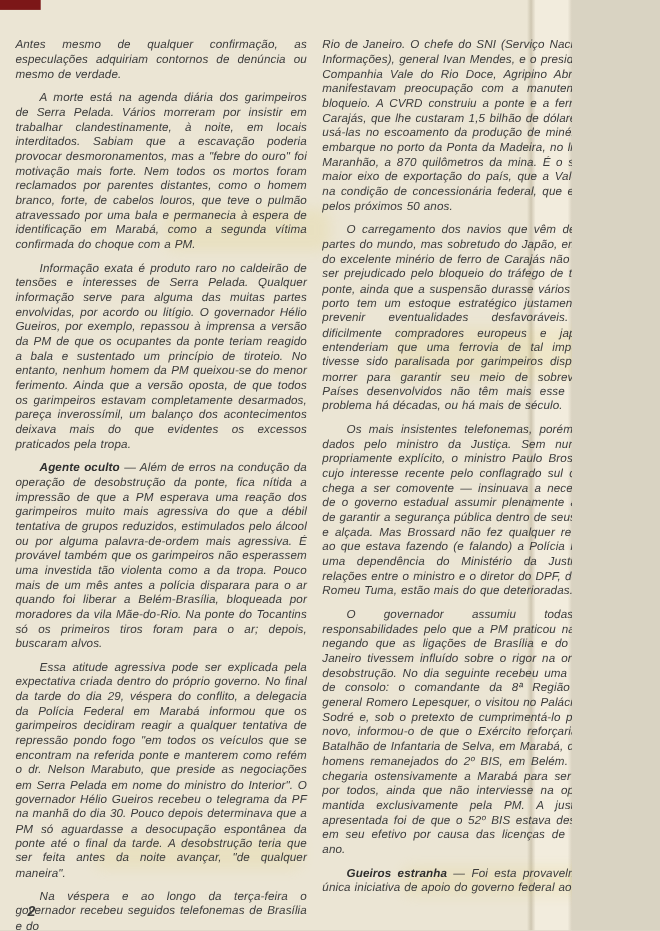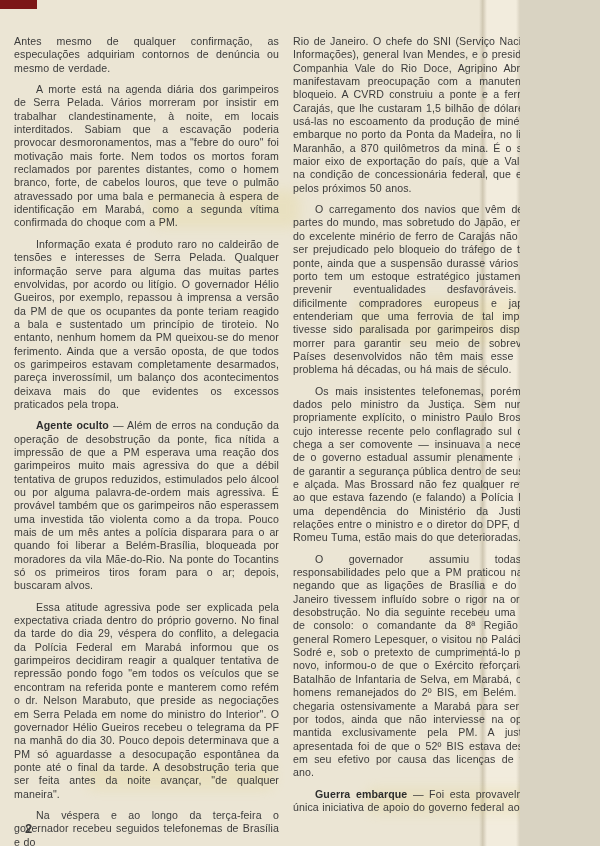--- a/index.html
+++ b/index.html
@@ -7,20 +7,21 @@
     padding: 0;
     background: #d9d3c2;
   }
   .page {
     position: relative;
     width: 520px;
     height: 846px;
     background: #ebe5d4;
     overflow: hidden;
     font-family: "Liberation Sans", "DejaVu Sans", sans-serif;
+    font-style: italic;
   }
   
   .edge-strip {
     position: absolute;
     top: 0; right: 0;
     width: 37px; height: 846px;
     background: #f2ecdd;
   }
   .edge-crease {
     position: absolute;
@@ -105,18 +106,18 @@
         <p class="para indent">Informação exata é produto raro no caldeirão de tensões e interesses de Serra Pelada. Qualquer informação serve para alguma das muitas partes envolvidas, por acordo ou litígio. O governador Hélio Gueiros, por exemplo, repassou à imprensa a versão da PM de que os ocupantes da ponte teriam reagido a bala e sustentado um princípio de tiroteio. No entanto, nenhum homem da PM queixou-se do menor ferimento. Ainda que a versão oposta, de que todos os garimpeiros estavam completamente desarmados, pareça inverossímil, um balanço dos acontecimentos deixava mais do que evidentes os excessos praticados pela tropa.</p>
         <p class="para indent"><strong>Agente oculto</strong> — Além de erros na condução da operação de desobstrução da ponte, fica nítida a impressão de que a PM esperava uma reação dos garimpeiros muito mais agressiva do que a débil tentativa de grupos reduzidos, estimulados pelo álcool ou por alguma palavra-de-ordem mais agressiva. É provável também que os garimpeiros não esperassem uma investida tão violenta como a da tropa. Pouco mais de um mês antes a polícia disparara para o ar quando foi liberar a Belém-Brasília, bloqueada por moradores da vila Mãe-do-Rio. Na ponte do Tocantins só os primeiros tiros foram para o ar; depois, buscaram alvos.</p>
         <p class="para indent">Essa atitude agressiva pode ser explicada pela expectativa criada dentro do próprio governo. No final da tarde do dia 29, véspera do conflito, a delegacia da Polícia Federal em Marabá informou que os garimpeiros decidiram reagir a qualquer tentativa de repressão pondo fogo "em todos os veículos que se encontram na referida ponte e manterem como refém o dr. Nelson Marabuto, que preside as negociações em Serra Pelada em nome do ministro do Interior". O governador Hélio Gueiros recebeu o telegrama da PF na manhã do dia 30. Pouco depois determinava que a PM só aguardasse a desocupação espontânea da ponte até o final da tarde. A desobstrução teria que ser feita antes da noite avançar, "de qualquer maneira".</p>
         <p class="para indent">Na véspera e ao longo da terça-feira o governador recebeu seguidos telefonemas de Brasília e do</p>
       </div>
     <div class="col" id="col-right">
         <p class="para">Rio de Janeiro. O chefe do SNI (Serviço Nacional de Informações), general Ivan Mendes, e o presidente da Companhia Vale do Rio Doce, Agripino Abranches, manifestavam preocupação com a manutenção do bloqueio. A CVRD construiu a ponte e a ferrovia de Carajás, que lhe custaram 1,5 bilhão de dólares, para usá-las no escoamento da produção de minério para embarque no porto da Ponta da Madeira, no litoral do Maranhão, a 870 quilômetros da mina. É o segundo maior eixo de exportação do país, que a Vale opera na condição de concessionária federal, que exercerá pelos próximos 50 anos.</p>
         <p class="para indent">O carregamento dos navios que vêm de várias partes do mundo, mas sobretudo do Japão, em busca do excelente minério de ferro de Carajás não poderia ser prejudicado pelo bloqueio do tráfego de trens na ponte, ainda que a suspensão durasse vários dias. O porto tem um estoque estratégico justamente para prevenir eventualidades desfavoráveis. Mas dificilmente compradores europeus e japoneses entenderiam que uma ferrovia de tal importância tivesse sido paralisada por garimpeiros dispostos a morrer para garantir seu meio de sobrevivência. Países desenvolvidos não têm mais esse tipo de problema há décadas, ou há mais de século.</p>
         <p class="para indent">Os mais insistentes telefonemas, porém, foram dados pelo ministro da Justiça. Sem nunca ser propriamente explícito, o ministro Paulo Brossard — cujo interesse recente pelo conflagrado sul do Pará chega a ser comovente — insinuava a necessidade de o governo estadual assumir plenamente a tarefa de garantir a segurança pública dentro de seus limites e alçada. Mas Brossard não fez qualquer referência ao que estava fazendo (e falando) a Polícia Federal, uma dependência do Ministério da Justiça. As relações entre o ministro e o diretor do DPF, delegado Romeu Tuma, estão mais do que deterioradas.</p>
         <p class="para indent">O governador assumiu todas as responsabilidades pelo que a PM praticou na ponte, negando que as ligações de Brasília e do Rio de Janeiro tivessem influído sobre o rigor na ordem de desobstrução. No dia seguinte recebeu uma espécie de consolo: o comandante da 8ª Região Militar, general Romero Lepesquer, o visitou no Palácio Lauro Sodré e, sob o pretexto de cumprimentá-lo pelo ano novo, informou-o de que o Exército reforçaria o 52º Batalhão de Infantaria de Selva, em Marabá, com 150 homens remanejados do 2º BIS, em Belém. A tropa chegaria ostensivamente a Marabá para ser notada por todos, ainda que não interviesse na operação, mantida exclusivamente pela PM. A justificativa apresentada foi de que o 52º BIS estava desfalcado em seu efetivo por causa das licenças de final de ano.</p>
-        <p class="para indent"><strong>Guerra embarque</strong> — Foi esta provavelmente a única iniciativa de apoio do governo federal ao es-</p>
+        <p class="para indent"><strong>Gueiros estranha</strong> — Foi esta provavelmente a única iniciativa de apoio do governo federal ao es-</p>
       </div>
   </div>
 
   <div class="page-number">2</div>
 </div>
 
 </body></html>

